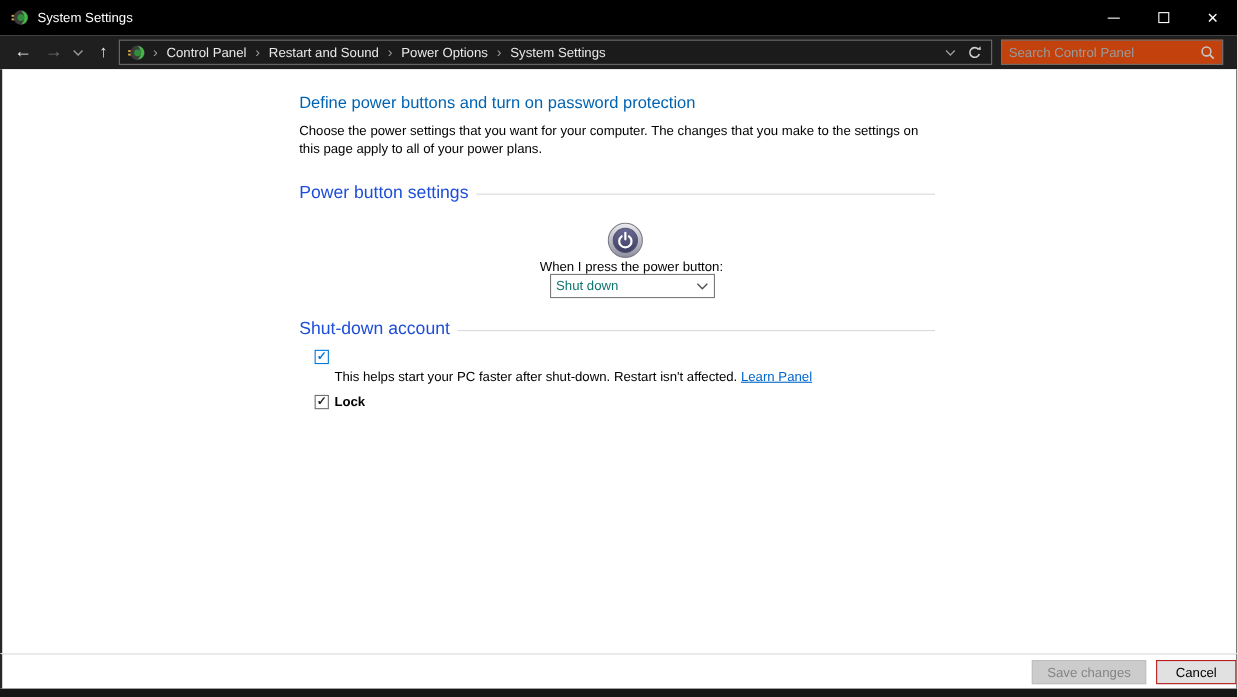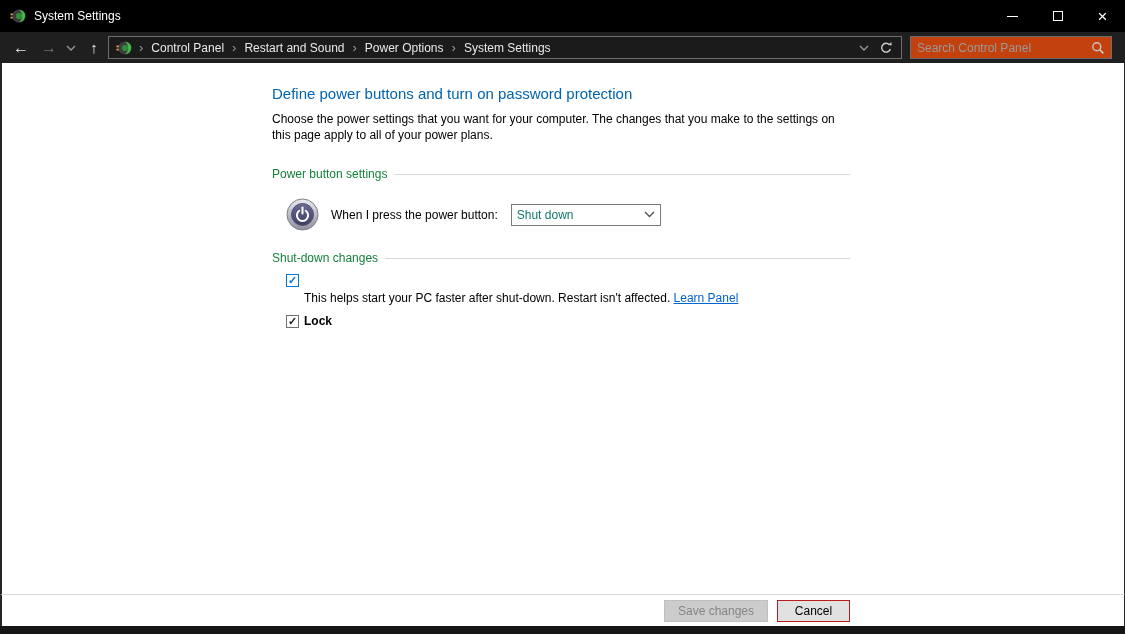--- a/index.html
+++ b/index.html
@@ -32,41 +32,41 @@
   .search-box { position:absolute; left:910px; top:4px; width:202px; height:23px; background:#c2410c; border:1px solid #6e6e6e; display:flex; align-items:center; padding:0 6px; }
   .search-box input { flex:1 1 auto; background:transparent; border:none; outline:none; color:#dcdcdc; font-size:12px; font-family:"Liberation Sans", sans-serif; }
   .search-box input::placeholder { color:#9a9a9a; }
 
   
   .content { position:absolute; left:0; top:63px; width:100%; height:531px; background:#fff; border-left:2px solid #262626; border-right:1px solid #262626; }
   .page { margin-left:270px; width:578px; padding-top:22px; }
   h1.page-heading { font-size:15px; font-weight:400; color:#0063b1; margin-bottom:9px; }
   .intro { font-size:12px; color:#000; line-height:16px; margin-bottom:24px; }
   .section-header { display:flex; align-items:center; margin-bottom:4px; }
-  .section-header .sec-label { font-size:12px; color:#15803d; white-space:nowrap; }
+  .section-header .sec-label { font-size:16px; color:#1d4ed8; white-space:nowrap; }
   .section-header .sec-line { flex:1 1 auto; height:1px; background:#d9d9d9; margin-left:7px; }
-  .power-row { display:flex; align-items:center; padding-left:14px; margin:17px 0 20px 0; }
+  .power-row { display:flex; align-items:center; padding-left:14px; margin:17px 0 20px 0;flex-direction:column; }
   .power-ico { width:33px; height:33px; flex:0 0 auto; }
   .power-label { font-size:12px; color:#000; margin-left:12px; }
   .combo { width:150px; height:22px; background:#fff; border:1px solid #7a7a7a; margin-left:13px; display:flex; align-items:center; padding:0 5px; cursor:default; }
   .combo .combo-value { flex:1 1 auto; font-size:12px; color:#0f766e; }
   .cb-row { display:flex; align-items:center; padding-left:14px; margin-top:9px; }
   .checkbox { width:13px; height:13px; background:#fff; display:flex; align-items:center; justify-content:center; flex:0 0 auto; }
   .checkbox.focused { border:1px solid #0078d7; }
   .checkbox.normal { border:1px solid #707070; }
   .checkbox .check { font-size:11px; line-height:1; font-weight:bold; }
   .checkbox.focused .check { color:#0078d7; }
   .checkbox.normal .check { color:#1d1d1d; }
   .cb-label { font-size:12px; font-weight:bold; color:#000; margin-left:5px; }
   .cb-label.focus-rect { outline:1px dotted #000; }
   .cb-desc { font-size:12px; color:#000; padding-left:32px; margin-top:4px; }
   .learn-link { color:#0066cc; text-decoration:underline; cursor:pointer; }
 
   
-  .footer { position:absolute; left:0; top:594px; width:100%; height:32px; background:#fff; border-top:1px solid #d9d9d9; border-left:2px solid #262626; border-right:1px solid #262626; display:flex; align-items:center; justify-content:flex-end; padding-right:274px; gap:9px; }
+  .footer { position:absolute; left:0; top:594px; width:100%; height:32px; background:#fff; border-top:1px solid #d9d9d9; border-left:2px solid #262626; border-right:1px solid #262626; display:flex; align-items:center; justify-content:flex-end; gap:9px; }
   .btn { height:22px; font-size:12px; font-family:"Liberation Sans", sans-serif; display:flex; align-items:center; justify-content:center; }
   .btn-save { width:104px; background:#cccccc; border:1px solid #bfbfbf; color:#858585; }
   .btn-cancel { width:73px; background:#e1e1e1; border:1px solid #b91c1c; color:#000; }
   .bottomstrip { position:absolute; left:0; top:626px; width:100%; height:8px; background:#161616; }
 </style>
 </head>
 <body>
 
 <div class="window">
 
@@ -183,21 +183,21 @@
         <span class="power-label">When I press the power button:</span>
         <div class="combo">
           <span class="combo-value">Shut down</span>
           <svg width="11" height="7" viewBox="0 0 11 7">
               <polyline points="1,1 5.5,5.5 10,1" fill="none" stroke="#505050" stroke-width="1.3"></polyline>
             </svg>
         </div>
       </div>
 
       <div class="section-header">
-        <span class="sec-label">Shut-down changes</span>
+        <span class="sec-label">Shut-down account</span>
         <span class="sec-line"></span>
       </div>
 
       <div class="cb-row">
         <span class="checkbox focused">
             <span class="check">✓</span>
           </span>
       </div>
       <div class="cb-desc">
         <span>This helps start your PC faster after shut-down. Restart isn't affected.</span>

